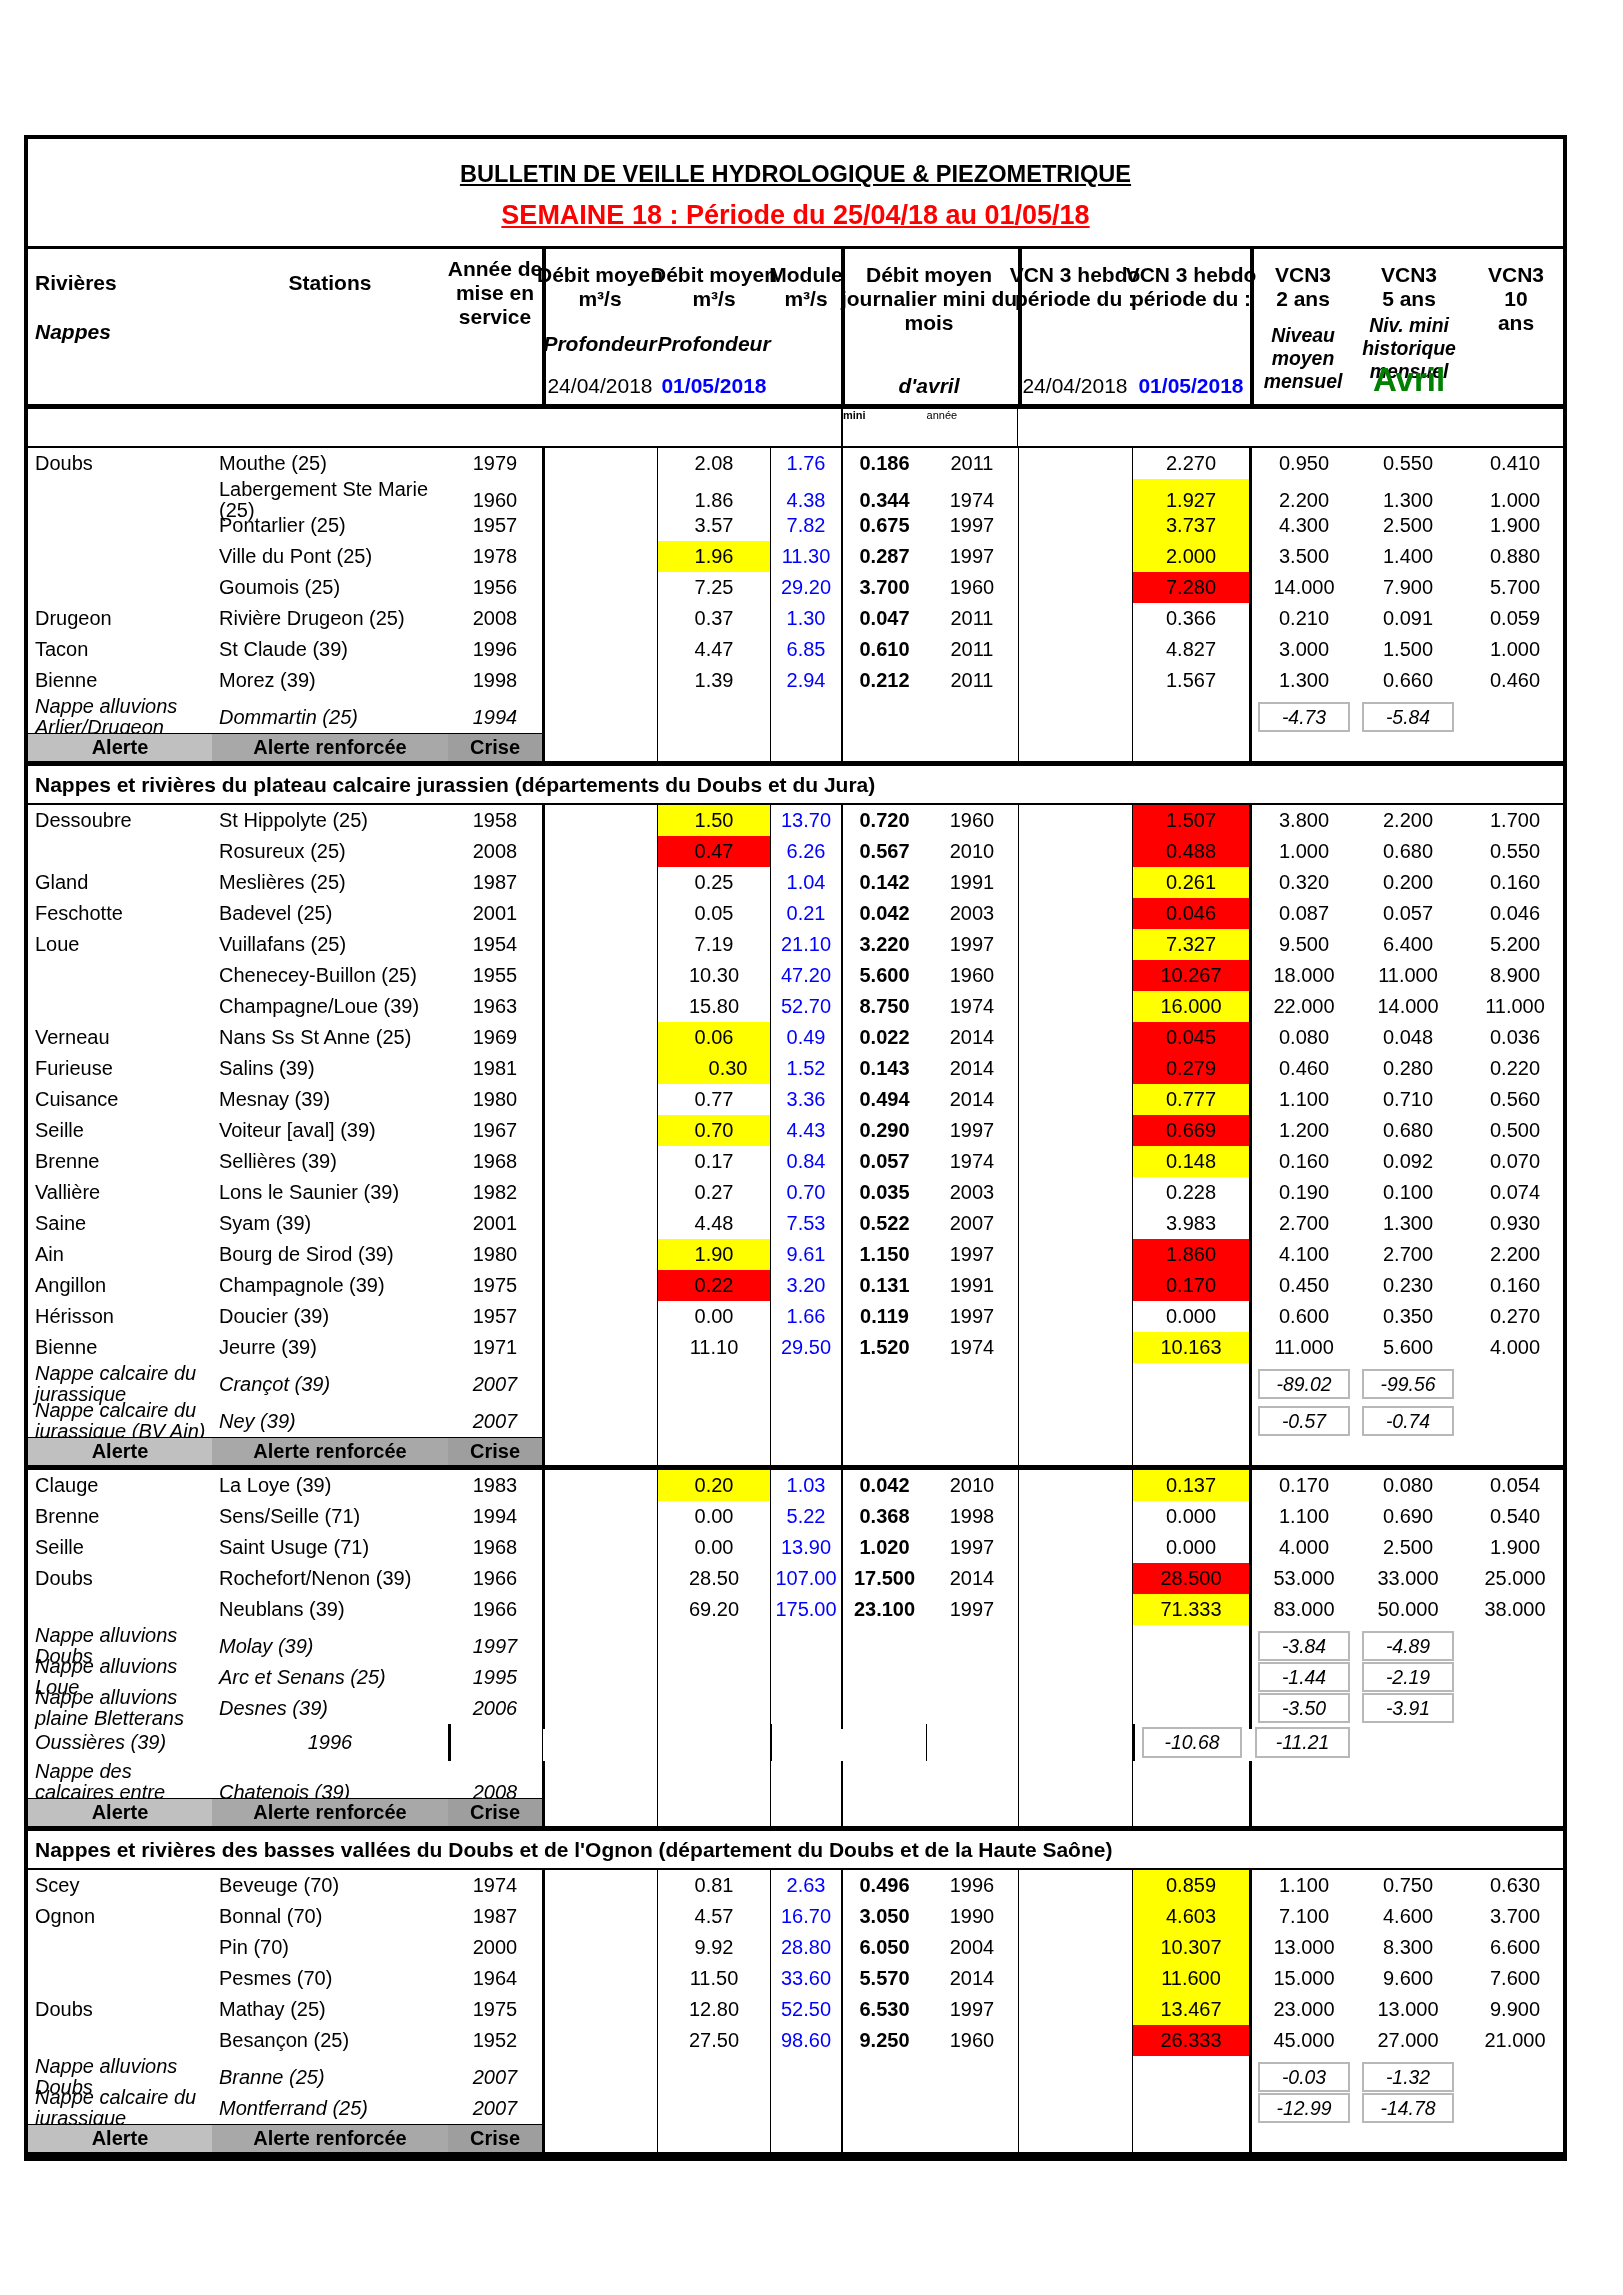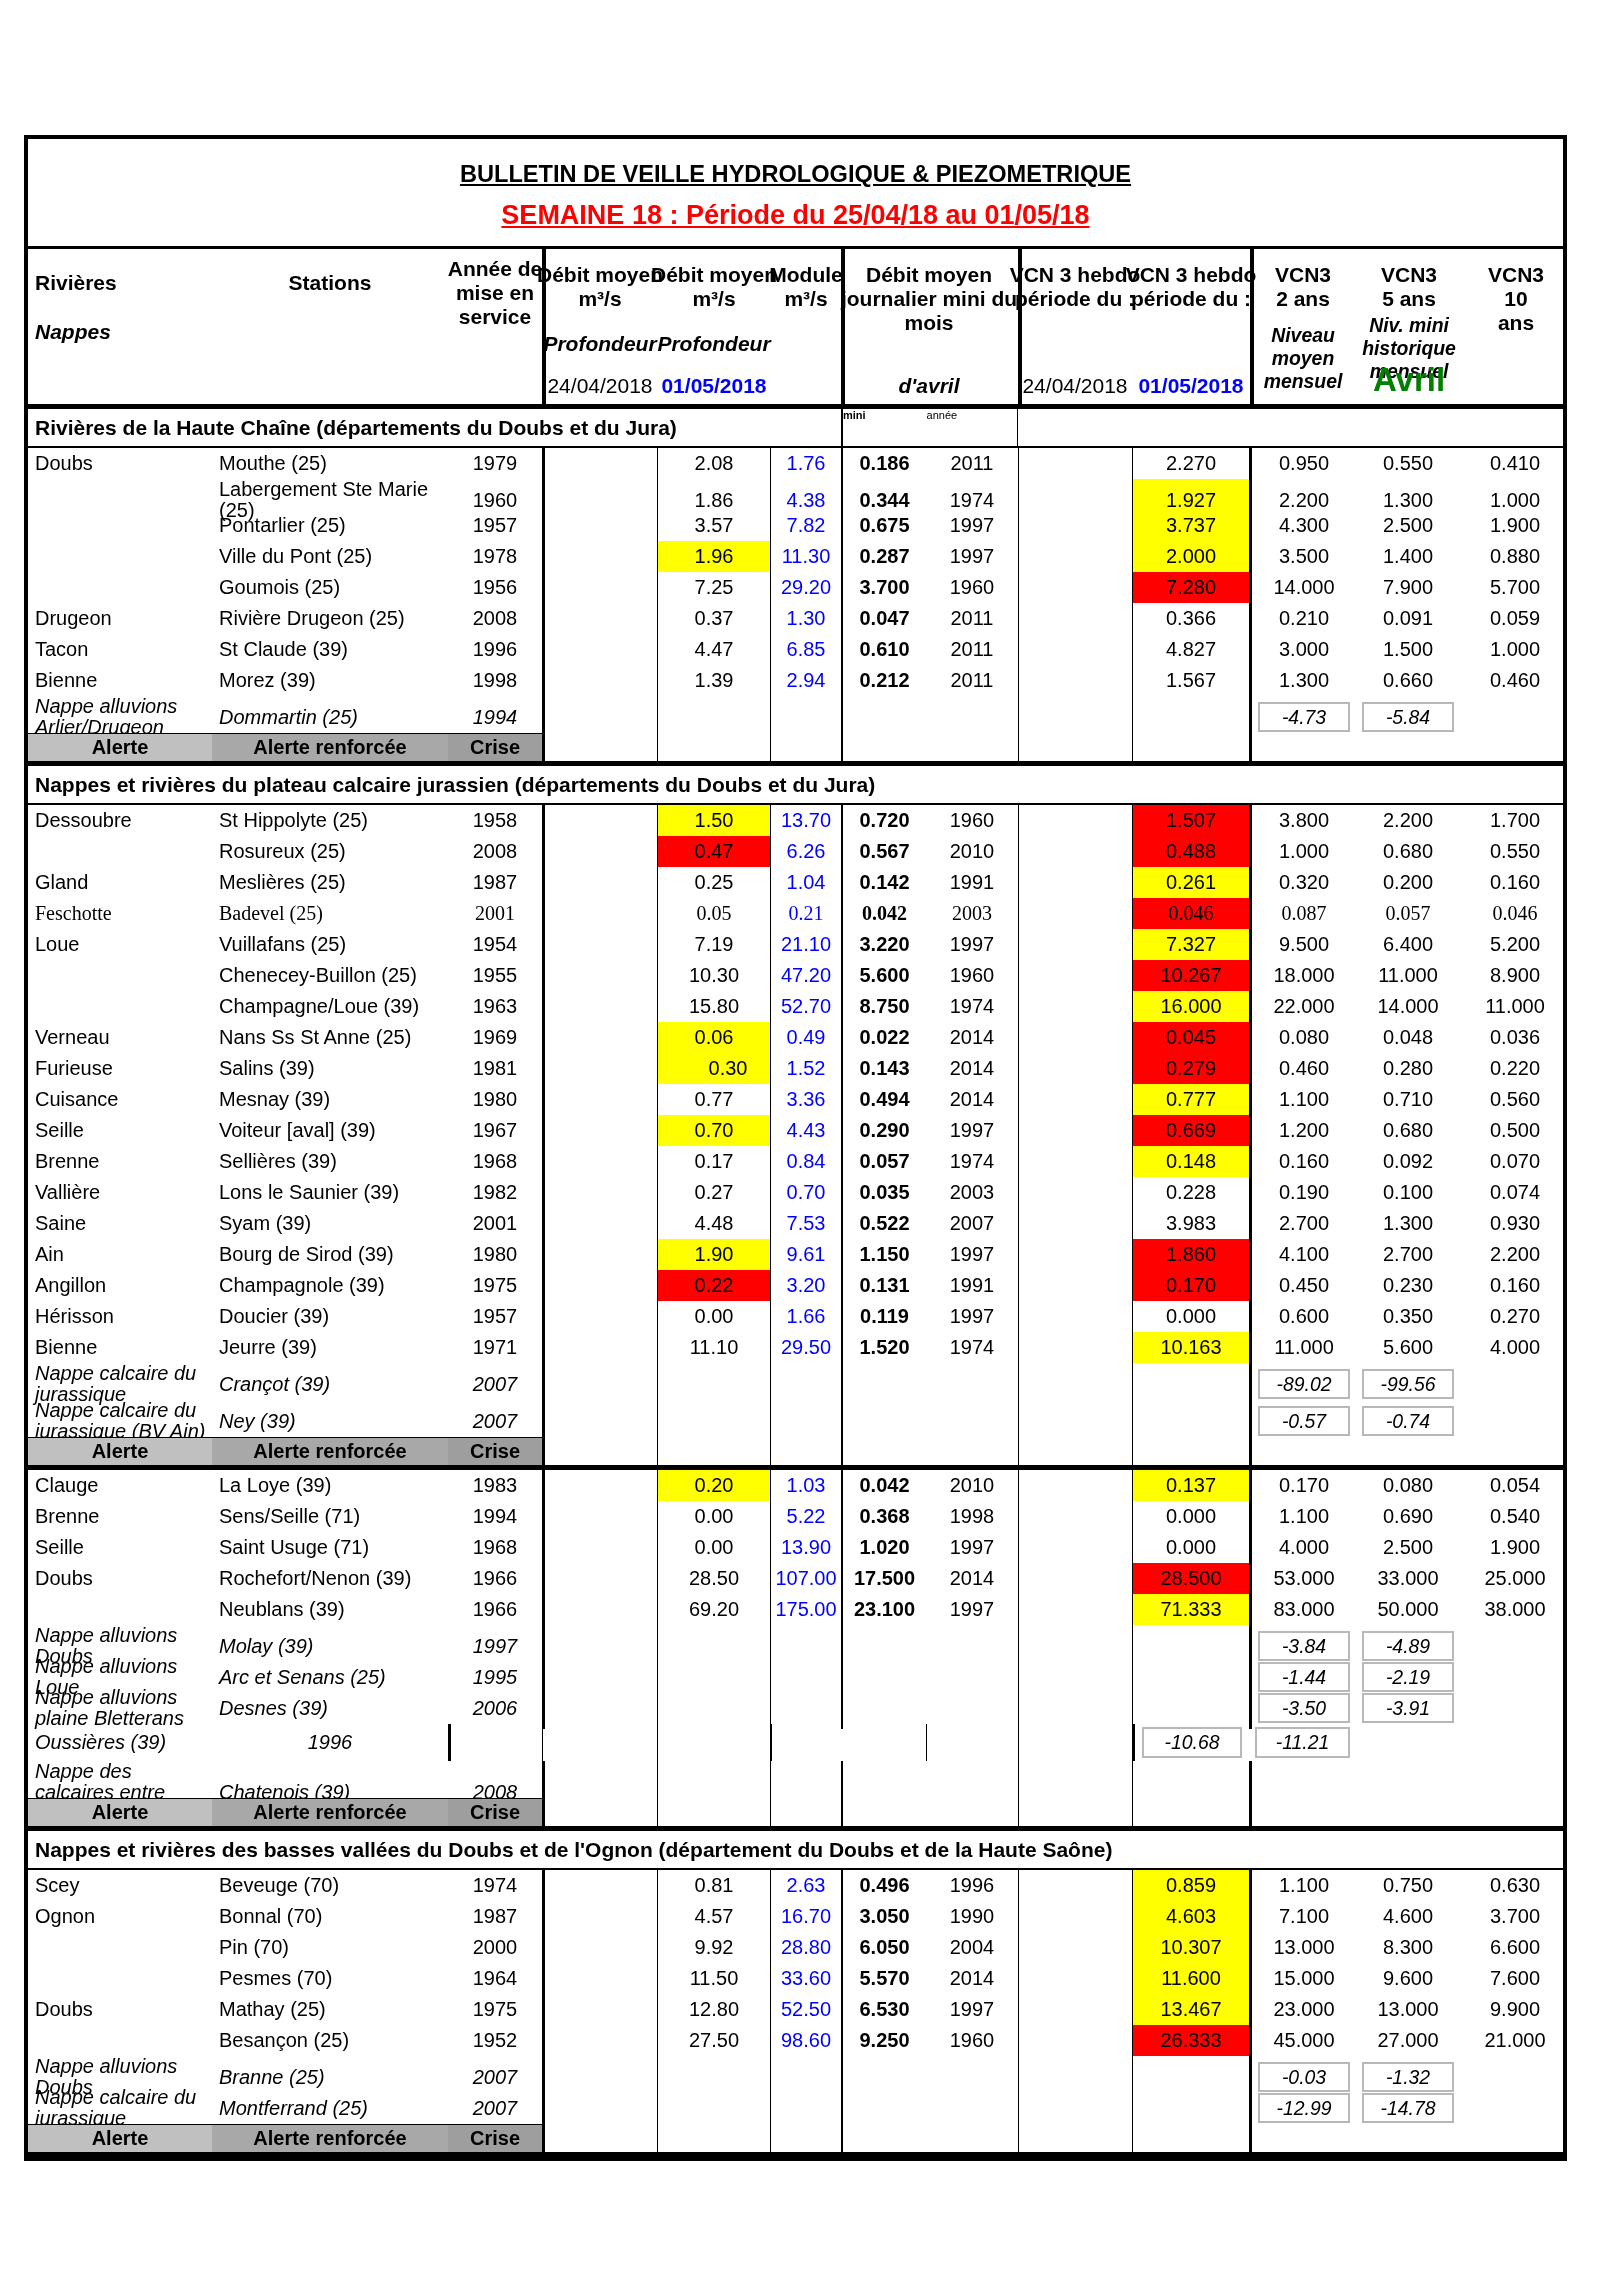--- a/index.html
+++ b/index.html
@@ -112,21 +112,20 @@
       <div class="hc b blue" style="left:686px;top:125px;">01/05/2018</div>
       <div class="hc b i" style="left:901px;top:125px;">d'avril</div>
       <div class="hc" style="left:1047px;top:125px;">24/04/2018</div>
       <div class="hc b blue" style="left:1163px;top:125px;">01/05/2018</div>
       <div class="hc b green" style="left:1381px;top:112px;font-size:33px;">Avril</div>
     </div>
 
     <div id="body">
         <div class="section">
           <div class="bar">
-            <div class="bar-title">Rivières de la Haute Chaîne (départements du Doubs et du Jura)</div>
             <div class="minibox">
               <div class="mini" style="flex-basis: 85px;">mini</div>
               <div style="flex-basis: 92px;">année</div>
             </div>
           </div>
           <div class="row" style="height: 31px;">
             <div class="cL">Doubs</div>
             <div class="cL">Mouthe (25)</div>
             <div>1979</div>
             <div class="bd4"></div>
@@ -322,21 +321,21 @@
             <div class="bd5">0.25</div>
             <div class="bd6 modv">1.04</div>
             <div class="bd7 bold">0.142</div>
             <div>1991</div>
             <div class="bd9"></div>
             <div class="bd10" style="background: rgb(255, 255, 0);">0.261</div>
             <div class="bd11">0.320</div>
             <div>0.200</div>
             <div>0.160</div>
           </div>
-          <div class="row" style="height: 31px; font-family: Liberation Serif, serif;">
+          <div class="row" style="height: 31px;">
             <div class="cL">Feschotte</div>
             <div class="cL">Badevel (25)</div>
             <div>2001</div>
             <div class="bd4"></div>
             <div class="bd5">0.05</div>
             <div class="bd6 modv">0.21</div>
             <div class="bd7 bold">0.042</div>
             <div>2003</div>
             <div class="bd9"></div>
             <div class="bd10" style="background: rgb(255, 0, 0);">0.046</div>

